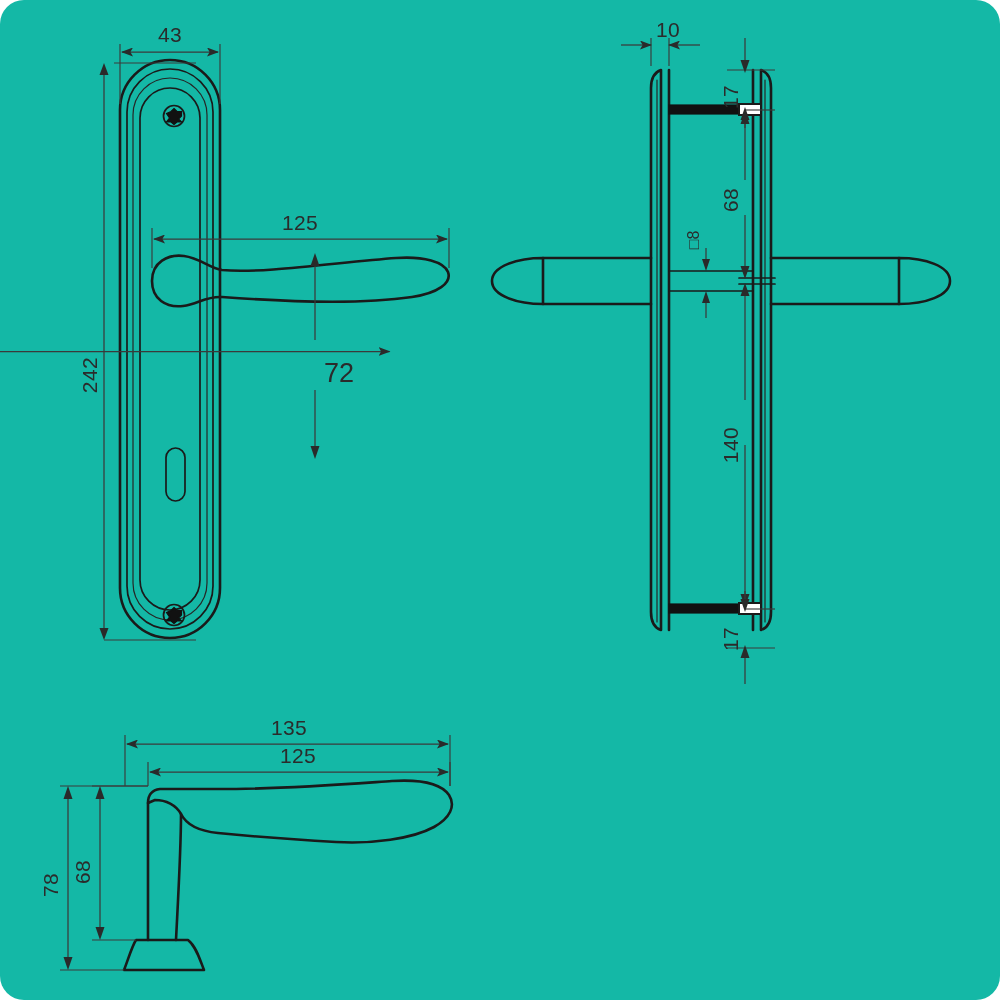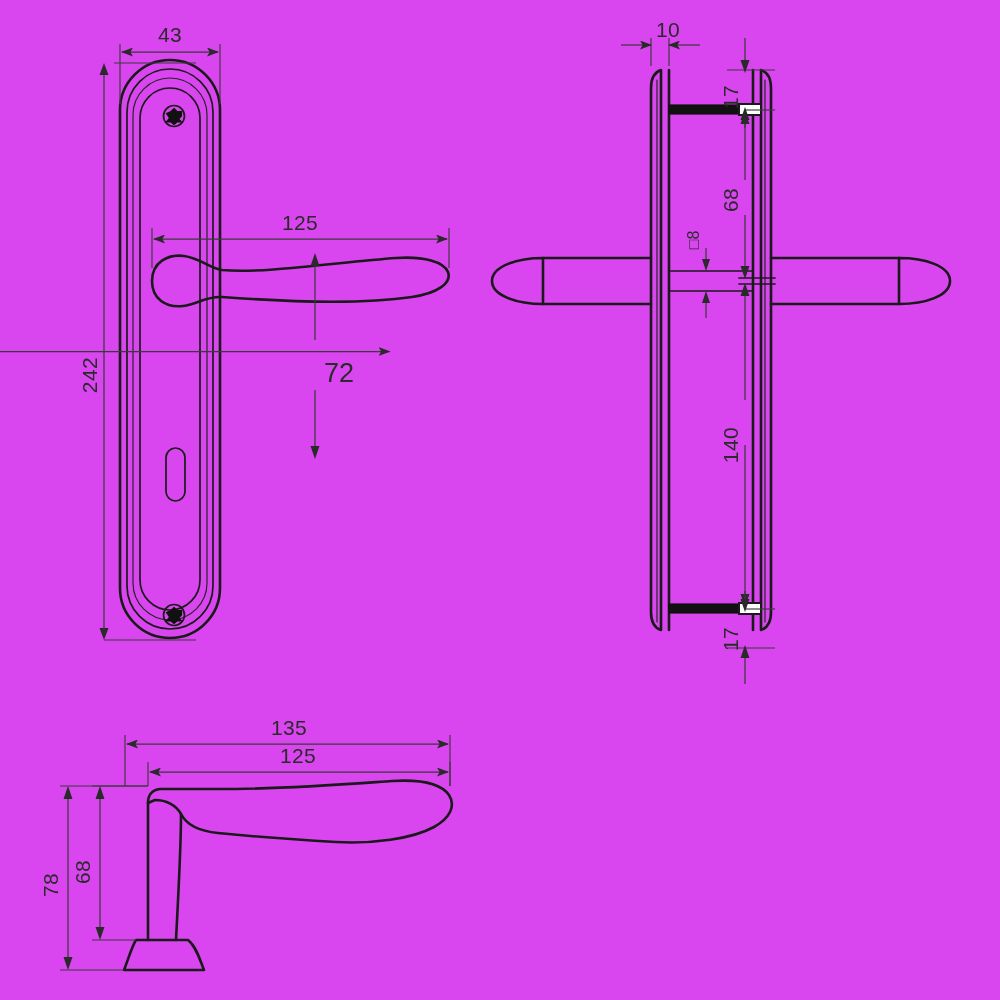--- a/index.html
+++ b/index.html
@@ -11,21 +11,22 @@
   body {
     width: 1000px;
     height: 1000px;
     font-family: "Liberation Sans", sans-serif;
     overflow: hidden;
   }
   #drawing-root {
     position: relative;
     width: 1000px;
     height: 1000px;
-    background: #d946ef;
+    background: #14b8a6;
+    border-radius: 24px;
   }
   svg.drawing {
     display: block;
     width: 1000px;
     height: 1000px;
   }
   .outline {
     fill: none;
     stroke: #1a1a1a;
     stroke-width: 2.6;

